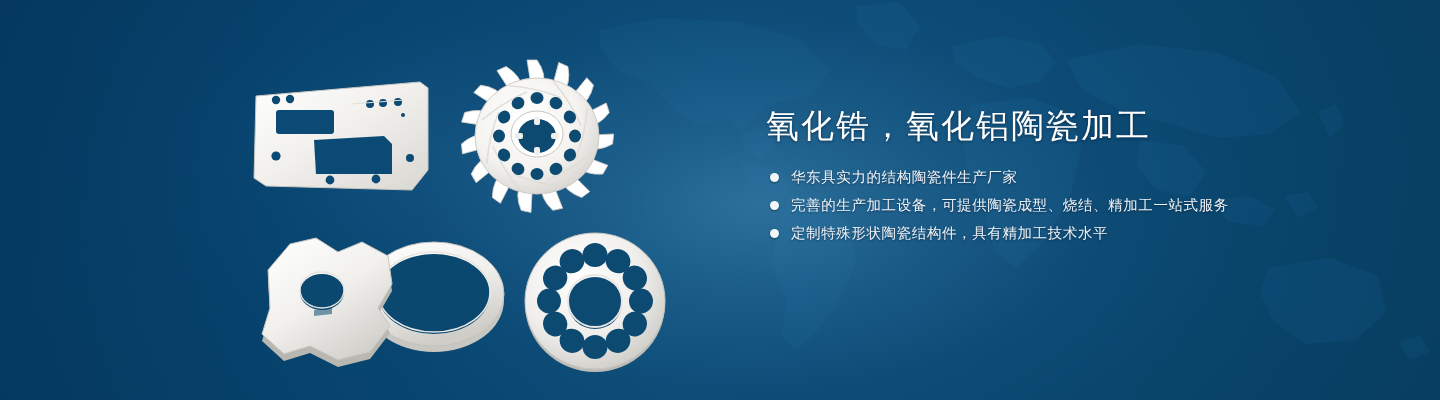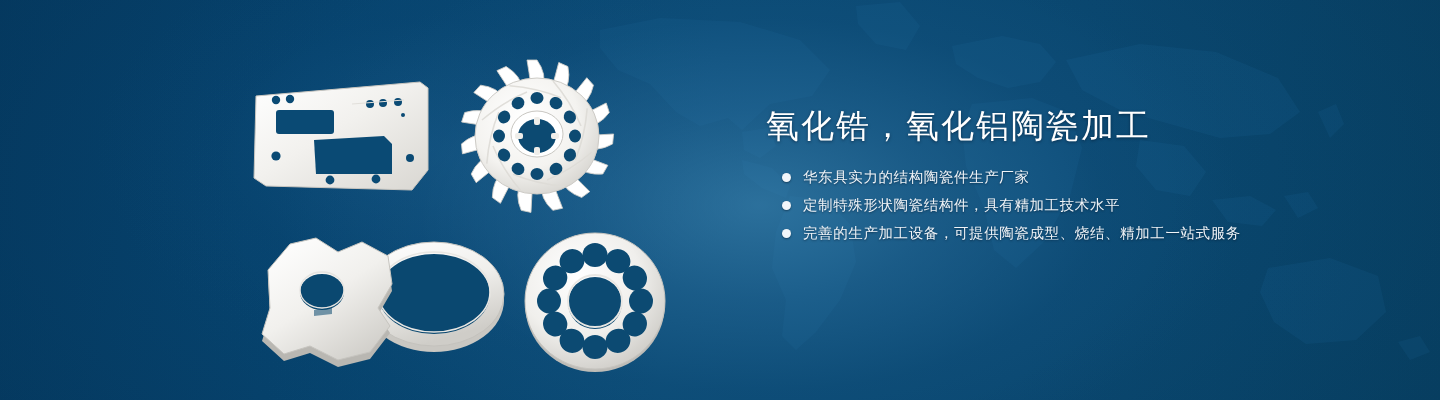--- a/index.html
+++ b/index.html
@@ -73,21 +73,21 @@
     line-height: 1.1;
     letter-spacing: 2px;
     color: #ffffff;
     font-weight: 400;
     text-shadow: 0 1px 3px rgba(0,20,40,0.55);
     margin: 0 0 22px 0;
     white-space: nowrap;
   }
   .bullets {
     list-style: none;
-    margin: 16px;
+    margin: 4px;
     padding: 0;
   }
   .bullet {
     display: flex;
     align-items: center;
     height: 23px;
     margin-bottom: 5px;
   }
   .bullet-dot {
     width: 9px;
@@ -342,22 +342,22 @@
 
   <div class="copy">
     <h1 class="headline">氧化锆，氧化铝陶瓷加工</h1>
     <ul class="bullets">
       <li class="bullet">
         <span class="bullet-dot"></span>
         <span class="bullet-text">华东具实力的结构陶瓷件生产厂家</span>
       </li>
       <li class="bullet">
         <span class="bullet-dot"></span>
-        <span class="bullet-text">定制特殊形状陶瓷结构件，具有精加工技术水平</span>
+        <span class="bullet-text">完善的生产加工设备，可提供陶瓷成型、烧结、精加工一站式服务</span>
       </li>
       <li class="bullet">
         <span class="bullet-dot"></span>
-        <span class="bullet-text">完善的生产加工设备，可提供陶瓷成型、烧结、精加工一站式服务</span>
+        <span class="bullet-text">定制特殊形状陶瓷结构件，具有精加工技术水平</span>
       </li>
     </ul>
   </div>
 
 </div>
 
 </body></html>

